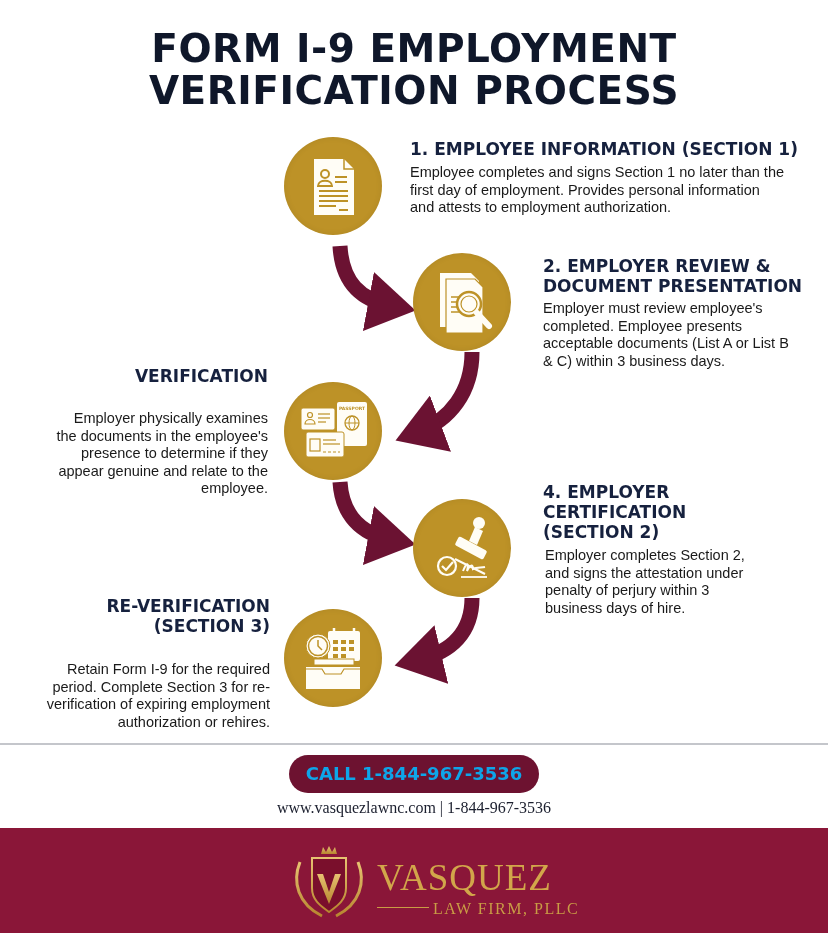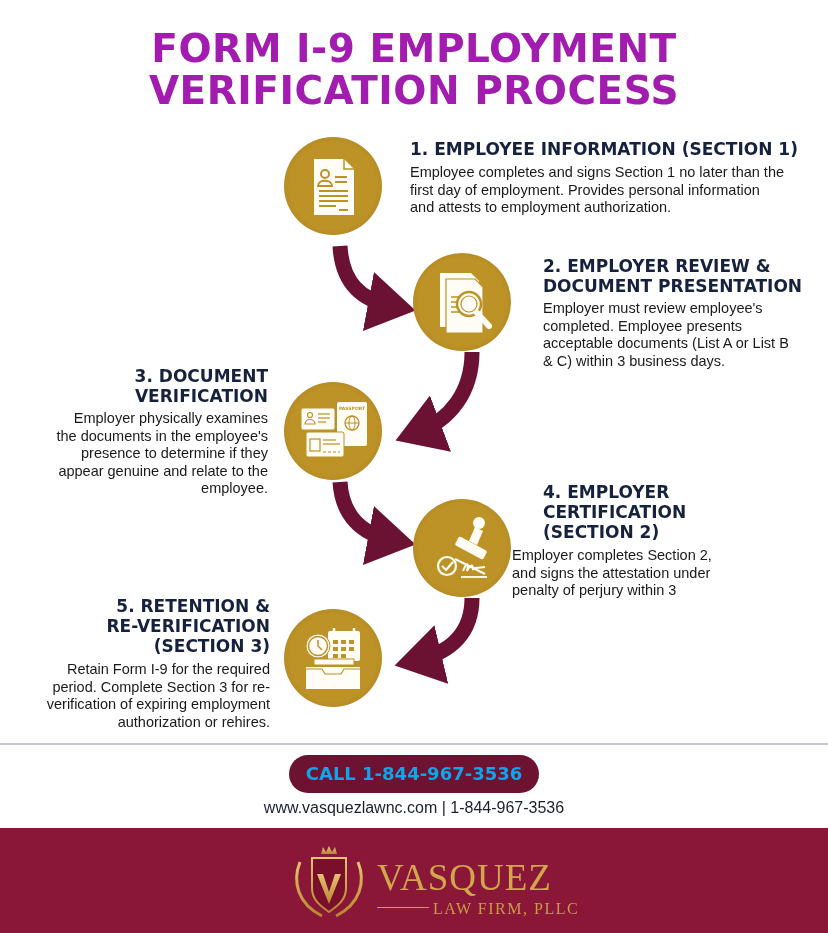--- a/index.html
+++ b/index.html
@@ -1,28 +1,28 @@
 <!DOCTYPE html>
 <html><head>
 <meta charset="utf-8">
 <style>
   html, body { margin:0; padding:0; }
   body { width:828px; height:933px; position:relative; overflow:hidden; background:#ffffff; font-family:"Liberation Sans", sans-serif; }
-  .title { position:absolute; left:0; top:28px; width:828px; text-align:center; color:#a21caf; font-family:"DejaVu Sans", sans-serif; font-weight:bold; font-size:39px; line-height:42px; letter-spacing:0.5px; }
+  .title { position:absolute; left:0; top:28px; width:828px; text-align:center; color:#0f172a; font-family:"DejaVu Sans", sans-serif; font-weight:bold; font-size:39px; line-height:42px; letter-spacing:0.5px; }
   .title div { white-space:nowrap; }
   .circle { position:absolute; width:98px; height:98px; border-radius:50%; background:#bd9227; box-shadow: inset 0 0 6px rgba(0,0,0,0.08); }
   .circle svg { position:absolute; left:0; top:0; width:98px; height:98px; }
   .step-head { position:absolute; color:#16213e; font-family:"DejaVu Sans", sans-serif; font-weight:bold; font-size:17px; line-height:20px; }
   .step-body { position:absolute; color:#1a1a1a; font-family:"Liberation Sans", sans-serif; font-size:14.5px; line-height:17.5px; }
   .right { text-align:left; }
   .leftalign { text-align:right; }
   .arrows { position:absolute; left:0; top:0; width:828px; height:760px; pointer-events:none; }
   .divider { position:absolute; left:0; top:743px; width:828px; height:2px; background:#c4c6cb; }
   .cta { position:absolute; left:289px; top:755px; width:250px; height:38px; border-radius:19px; background:#6d1230; color:#0ea5e9; text-align:center; font-family:"DejaVu Sans", sans-serif; font-weight:bold; font-size:18px; line-height:38px; }
-  .contact { position:absolute; left:0; top:797px; width:828px; text-align:center; font-family:Liberation Sans, sans-serif; font-size:16px; color:#1b1f2e; line-height:22px; }
+  .contact { position:absolute; left:0; top:797px; width:828px; text-align:center; font-family:Liberation Serif, serif; font-size:16px; color:#1b1f2e; line-height:22px; }
   .footer { position:absolute; left:0; top:828px; width:828px; height:105px; background:#8a1638; }
   .logo { position:absolute; left:288px; top:842px; width:260px; height:80px; }
   .brand { position:absolute; left:377px; top:858px; color:#d2a64a; font-family:"Liberation Serif", serif; font-size:37px; line-height:40px; letter-spacing:1px; }
   .brand-sub { position:absolute; left:433px; top:900px; color:#c99c45; font-family:"Liberation Serif", serif; font-size:16px; letter-spacing:1.5px; }
   .brand-line { position:absolute; left:377px; top:907px; width:52px; height:1px; background:#c99c45; }
 </style>
 </head>
 <body>
 
 <div class="title">
@@ -92,21 +92,20 @@
   <div>DOCUMENT PRESENTATION</div>
 </div>
 <div class="step-body right" style="left:543px; top:300px;">
   <div>Employer must review employee's</div>
   <div>completed. Employee presents</div>
   <div>acceptable documents (List A or List B</div>
   <div>&amp; C) within 3 business days.</div>
 </div>
 
 <div class="step-head leftalign" style="left:40px; width:228px; top:366px;">
-  <div>3. DOCUMENT</div>
   <div>VERIFICATION</div>
 </div>
 <div class="step-body leftalign" style="left:30px; width:238px; top:410px;">
   <div>Employer physically examines</div>
   <div>the documents in the employee's</div>
   <div>presence to determine if they</div>
   <div>appear genuine and relate to the</div>
   <div>employee.</div>
 </div>
 <div class="circle" style="left:284px; top:382px;">
@@ -144,28 +143,28 @@
     <path d="M29,67 L33,71 L40,63" fill="none" stroke="#fffdf6" stroke-width="2.2"></path>
     <path d="M50,72 C54,62 56,64 54,72 C58,64 60,66 60,70 C64,68 68,69 72,68" fill="none" stroke="#fffdf6" stroke-width="2"></path>
     <line x1="48" y1="78" x2="74" y2="78" stroke="#fffdf6" stroke-width="1.8"></line>
   </svg>
 </div>
 <div class="step-head right" style="left:543px; top:482px;">
   <div>4. EMPLOYER</div>
   <div>CERTIFICATION</div>
   <div>(SECTION 2)</div>
 </div>
-<div class="step-body right" style="left:512px; top:547px;">
+<div class="step-body right" style="left:545px; top:547px;">
   <div>Employer completes Section 2,</div>
   <div>and signs the attestation under</div>
   <div>penalty of perjury within 3</div>
+  <div>business days of hire.</div>
 </div>
 
 <div class="step-head leftalign" style="left:40px; width:230px; top:596px;">
-  <div>5. RETENTION &amp;</div>
   <div>RE-VERIFICATION</div>
   <div>(SECTION 3)</div>
 </div>
 <div class="step-body leftalign" style="left:30px; width:240px; top:661px;">
   <div>Retain Form I-9 for the required</div>
   <div>period. Complete Section 3 for re-</div>
   <div>verification of expiring employment</div>
   <div>authorization or rehires.</div>
 </div>
 <div class="circle" style="left:284px; top:609px;">

